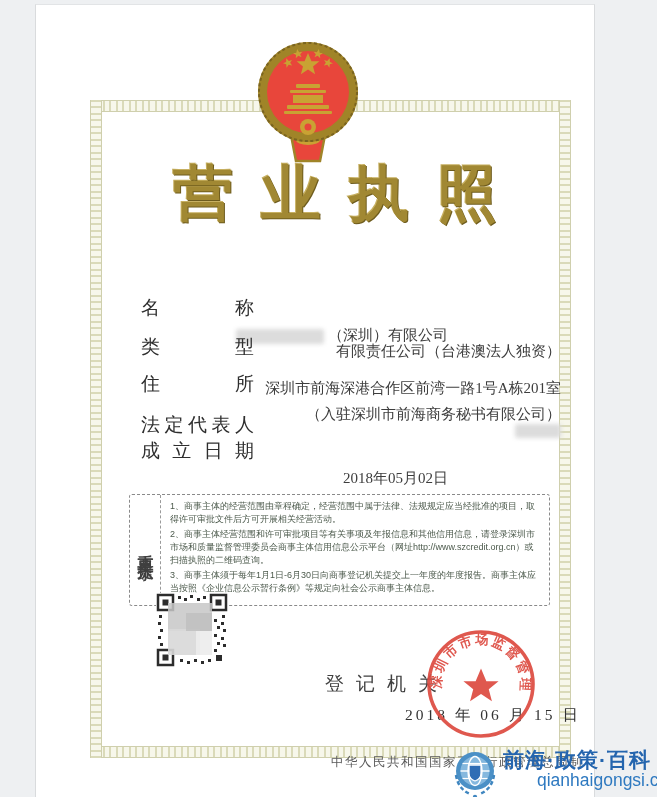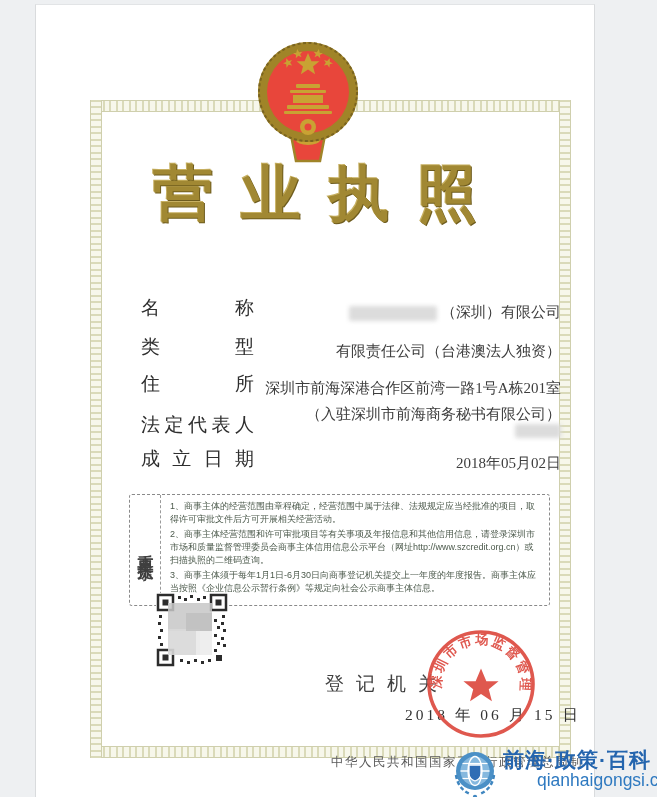--- a/index.html
+++ b/index.html
@@ -30,21 +30,21 @@
     border-left:1px solid #cfcfad;border-right:1px solid #cfcfad;
   }
   .f-left{left:0;} .f-right{right:0;}
 
   
   .emblem{position:absolute;left:219px;top:32px;width:106px;height:130px;z-index:2;}
 
   
   .title-row{
     position:absolute;left:0;top:158px;width:100%;z-index:2;
-    display:flex;justify-content:center;align-items:flex-end;
+    display:flex;justify-content:center;align-items:flex-end;padding-left:20px;
   }
   .title-main{
     font-family:"Liberation Serif","DejaVu Serif",serif;
     font-size:60px;font-weight:bold;letter-spacing:28px;
     color:#a18833;text-shadow:1px 1px 0 #6e5c1e, -1px -1px 0 #c7b062;
     line-height:1.05;white-space:nowrap;margin-left:28px;
   }
   .title-sub{
     font-size:21px;color:#1f1f1f;font-weight:bold;letter-spacing:1px;
     margin-left:-14px;padding-bottom:6px;white-space:nowrap;
@@ -53,21 +53,21 @@
   .credit-row{position:absolute;left:274px;top:245px;display:flex;align-items:center;gap:7px;z-index:2;}
   .credit-label{font-size:15px;font-weight:bold;color:#3c3c3c;letter-spacing:1.5px;white-space:nowrap;}
   .redact{background:#dcdcdc;filter:blur(2px);border-radius:2px;display:inline-block;vertical-align:middle;}
   .redact-code{width:128px;height:13px;}
   .redact-name{width:88px;height:15px;margin-right:4px;}
   .redact-rep{width:46px;height:14px;}
 
   
   .fields{position:absolute;left:105px;top:292px;width:415px;z-index:2;}
   .frow{position:absolute;left:0;display:flex;align-items:flex-start;}
-  .frow-name{top:0;} .frow-type{top:39px;} .frow-addr{top:76px;} .frow-rep{top:117px;font-family:Liberation Serif, serif;} .frow-date{top:151px;}
+  .frow-name{top:0;flex-direction:column;} .frow-type{top:39px;} .frow-addr{top:76px;} .frow-rep{top:117px;font-family:Liberation Serif, serif;} .frow-date{top:143px;flex-direction:column;}
   .flabel{
     width:113px;flex-shrink:0;font-size:19px;color:#2e2e2e;font-weight:500;
     text-align:justify;text-align-last:justify;letter-spacing:0;line-height:1.2;
   }
   .fvalue{
     margin-left:11px;width:296px;font-size:15px;color:#3d3d3d;line-height:1.75;
     font-family:"Liberation Serif","DejaVu Serif",serif;word-break:break-all;padding-top:2px;text-align:right;
   }
   
   .notice{

